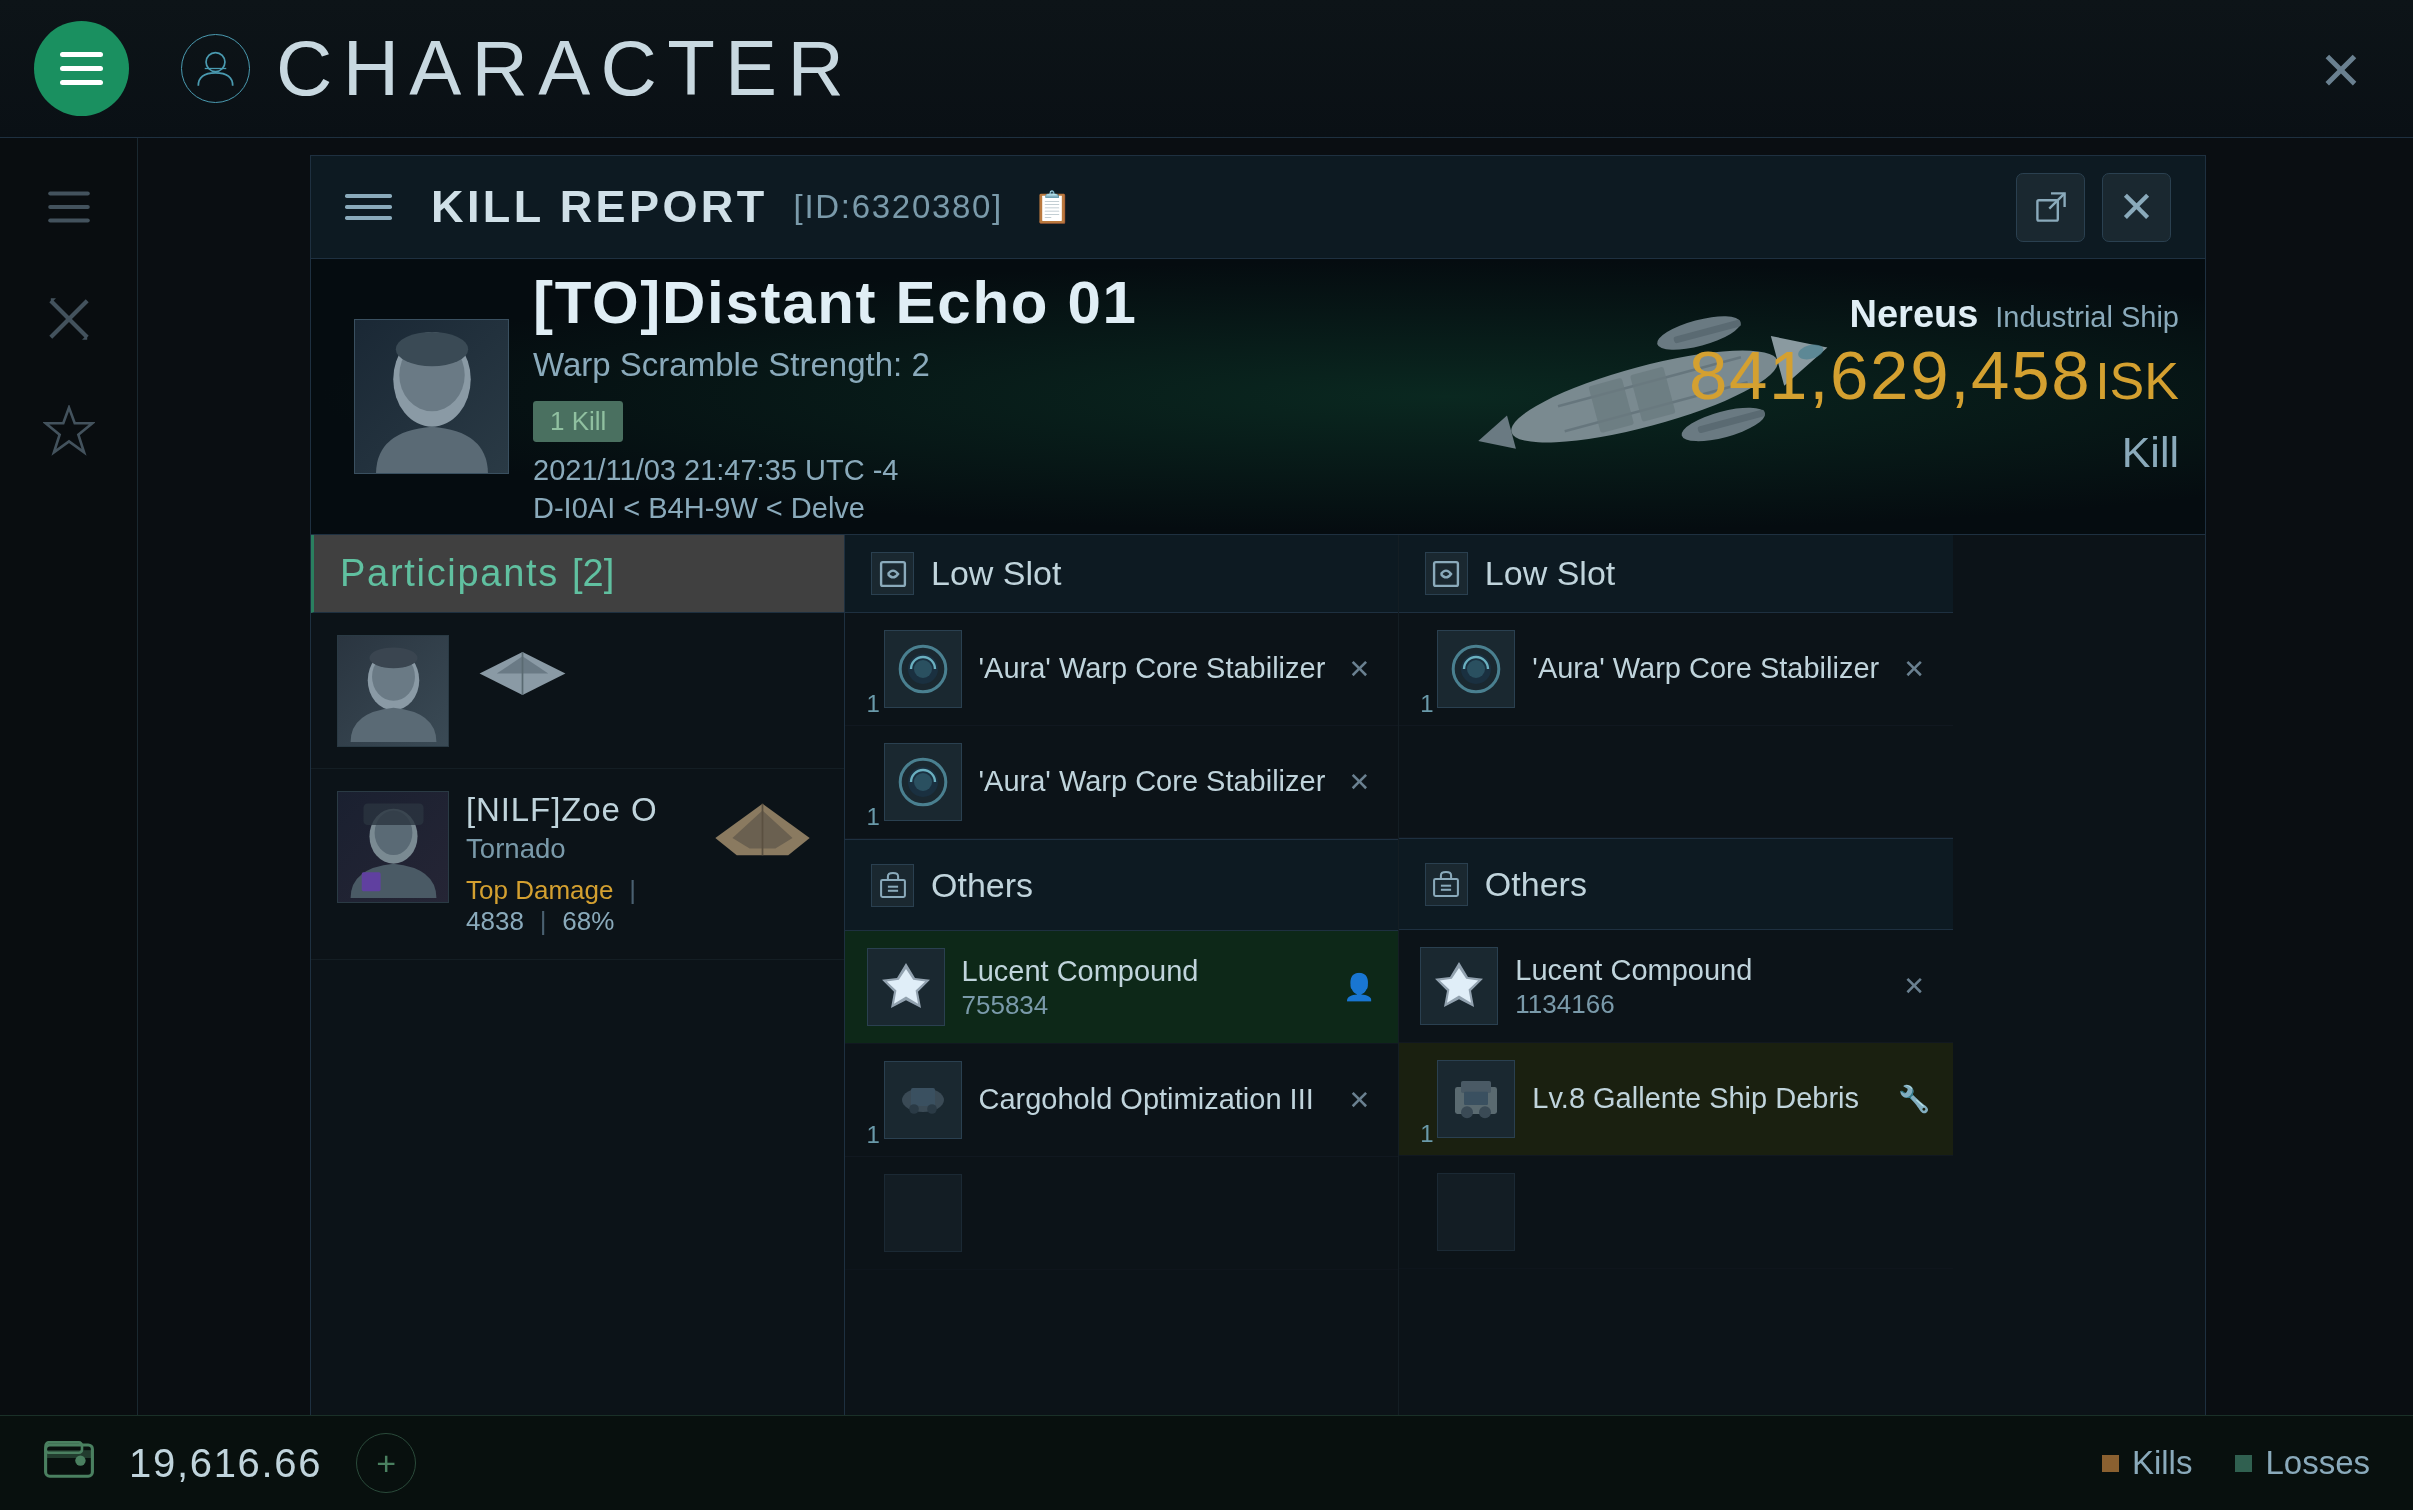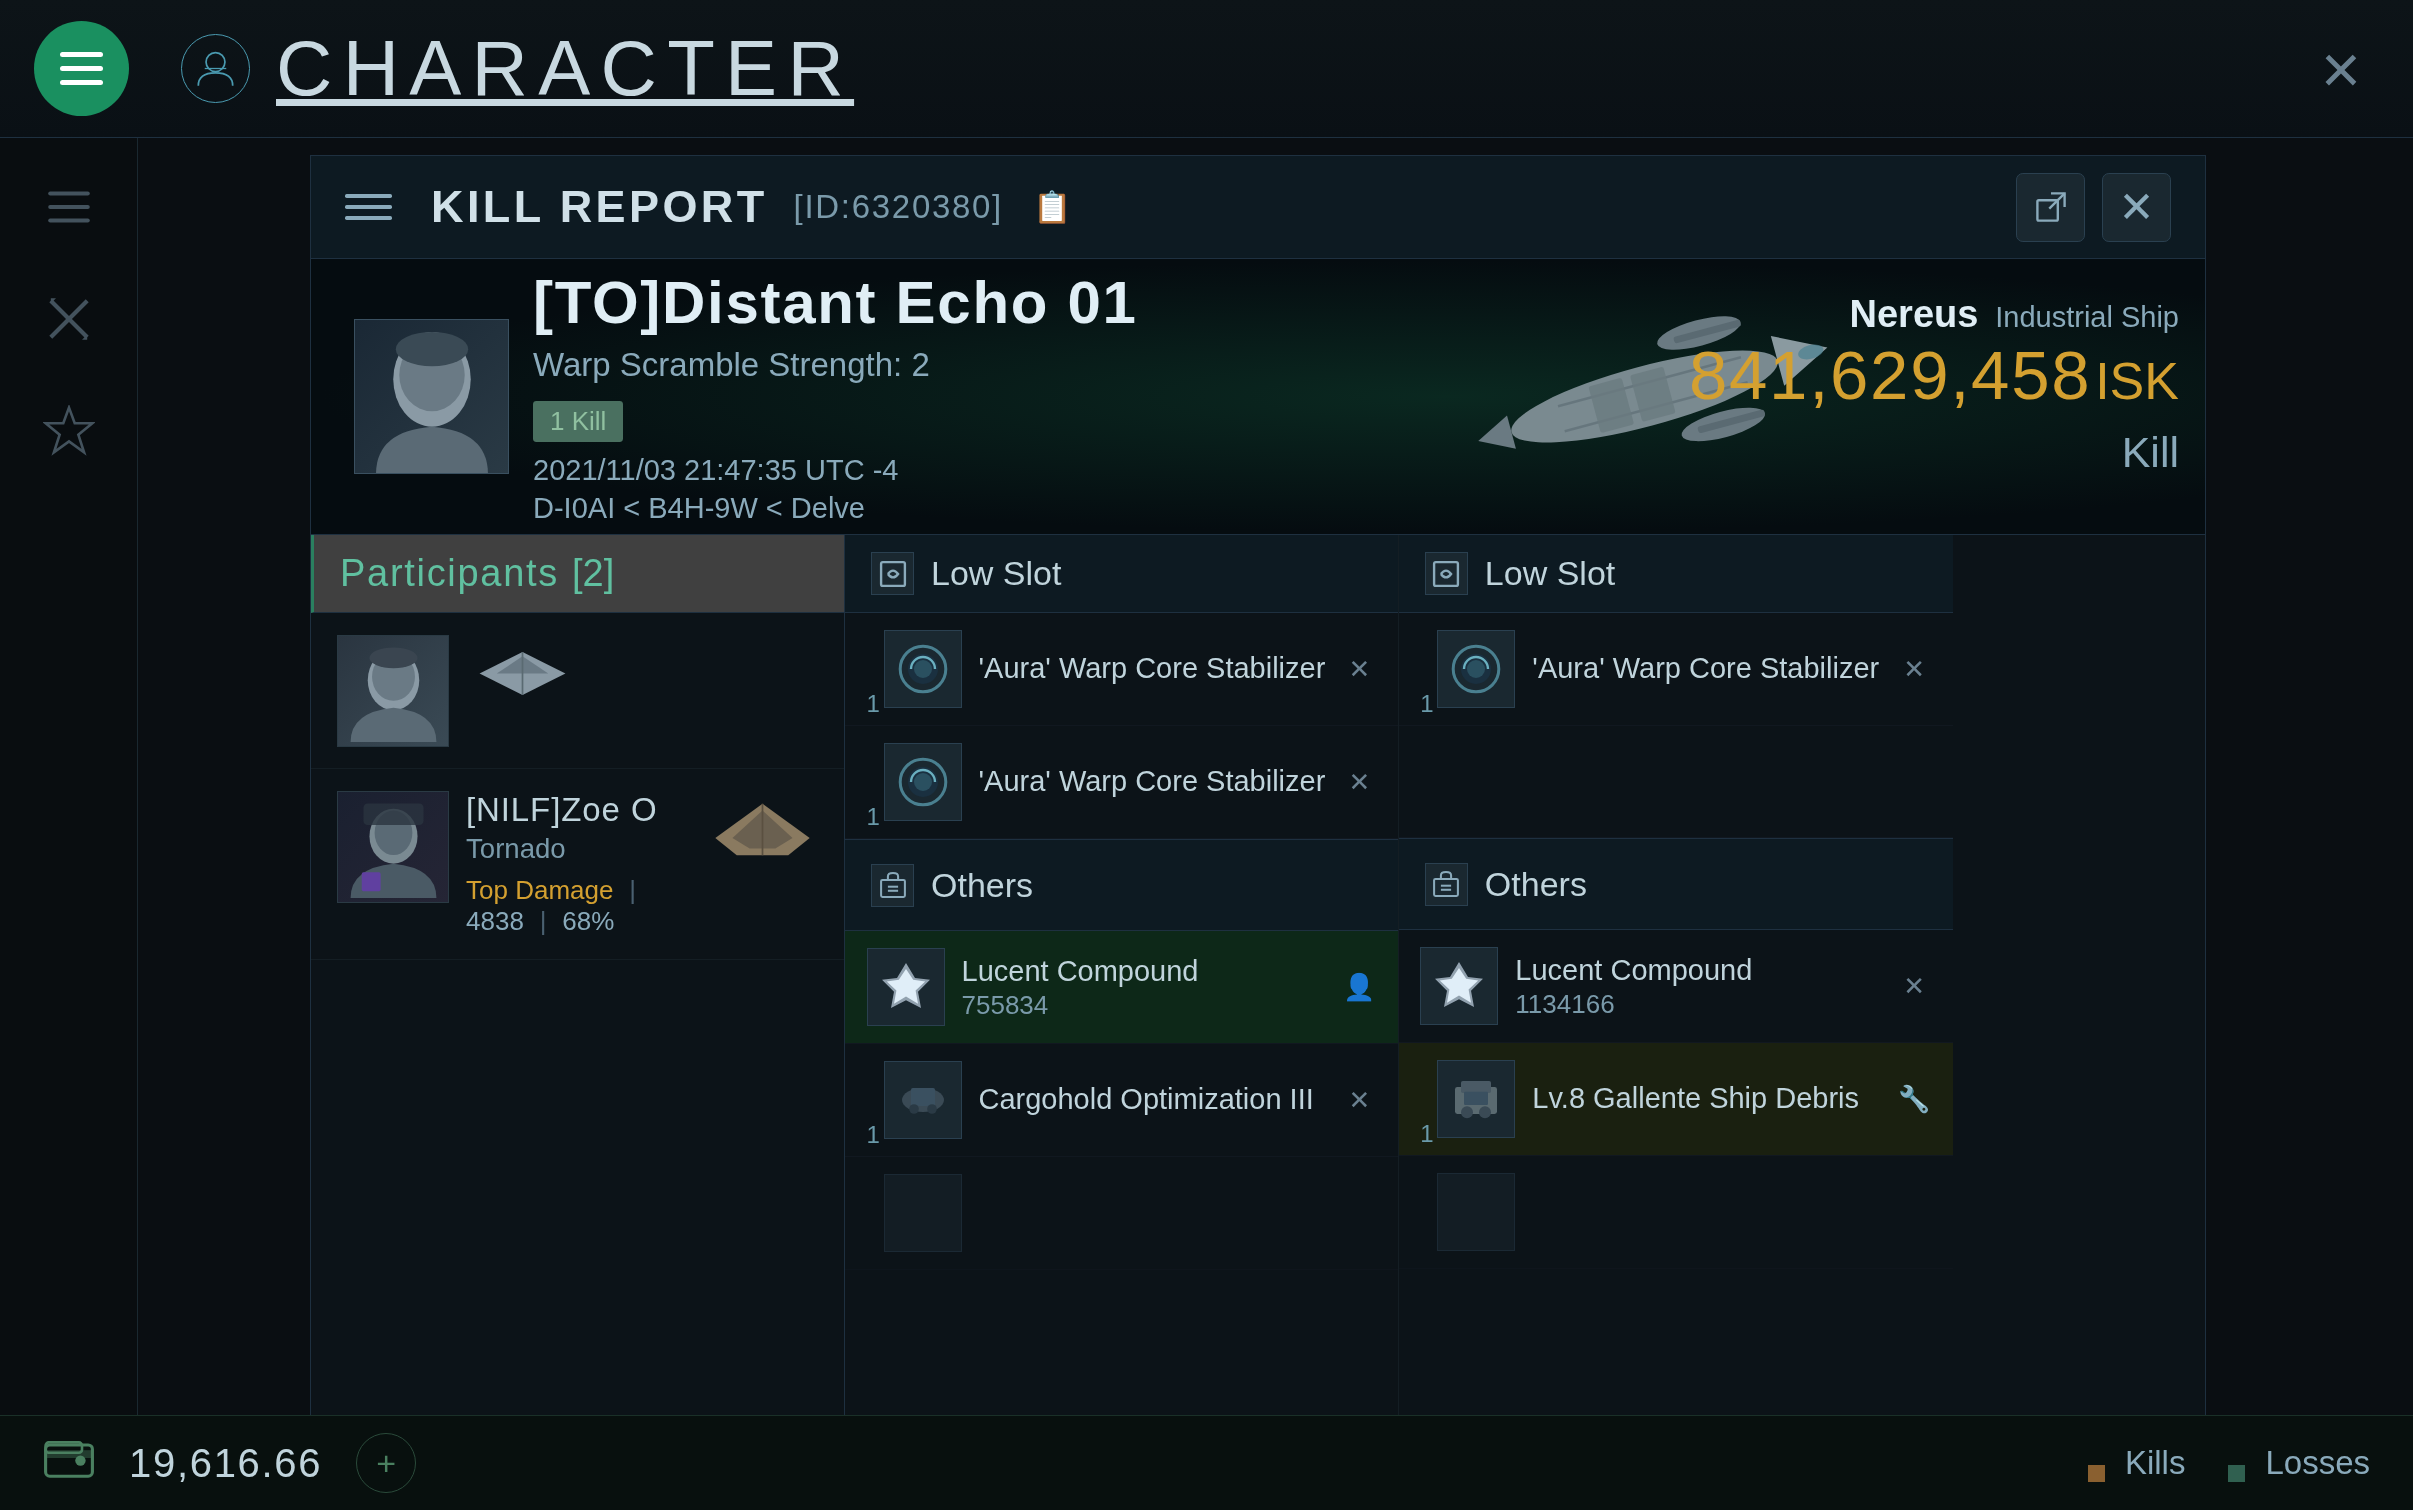--- a/index.html
+++ b/index.html
@@ -58,21 +58,20 @@
       justify-content: center;
     }
     .character-icon svg { width: 43px; height: 43px; fill: #4a9ab0; }
     .top-title {
       font-size: 78px;
       font-weight: 300;
       color: #c8d8e0;
       letter-spacing: 10.3px;
       margin-left: 26px;
       text-transform: uppercase;
-      text-decoration: underline;
     }
     .close-top {
       position: absolute;
       right: 52px;
       top: 50%;
       transform: translateY(-50%);
       font-size: 69px;
       color: #6a8090;
       cursor: pointer;
     }
@@ -558,22 +557,22 @@
       cursor: pointer;
     }
     .bottom-right {
       margin-left: auto;
       display: flex;
       align-items: center;
       gap: 43px;
     }
     .bottom-stat {
       display: flex;
-      align-items: flex-end;
-      gap: 20px;
+      align-items: center;
+      gap: 13px;
       font-size: 33px;
       color: #8aaabb;
     }
     .stat-dot {
       width: 17px;
       height: 17px;
       background: #8a6030;
     }
     .stat-dot-green {
       background: #306050;

